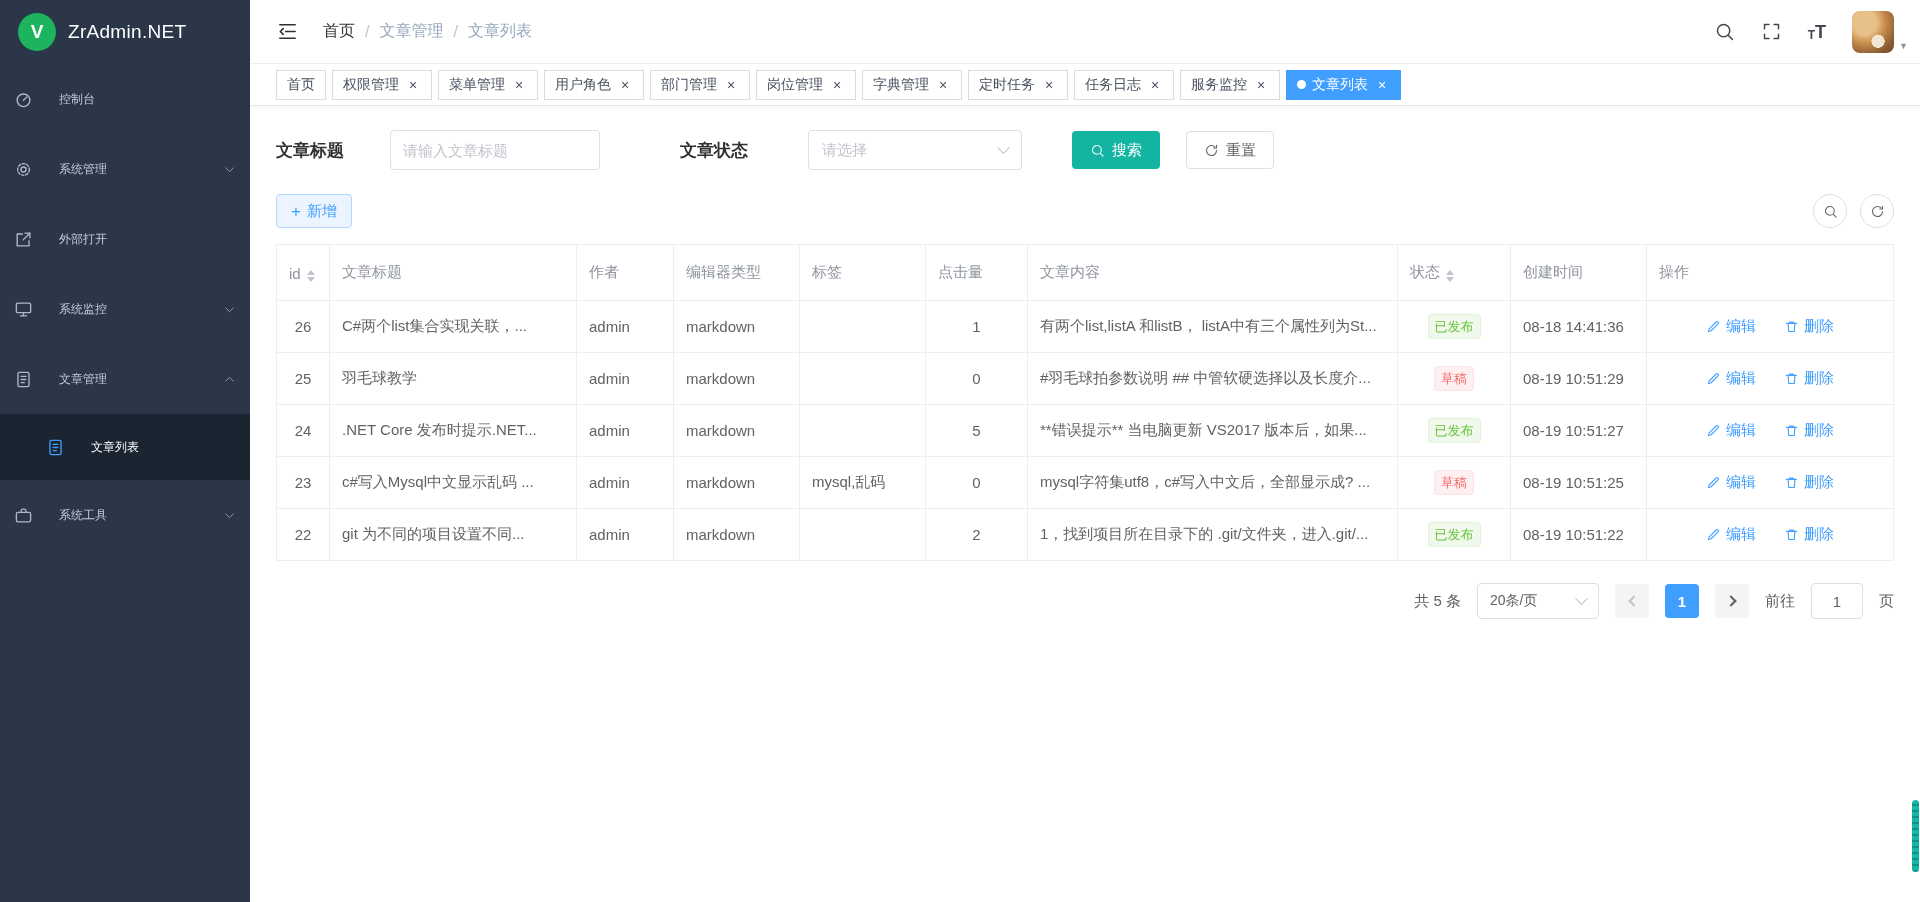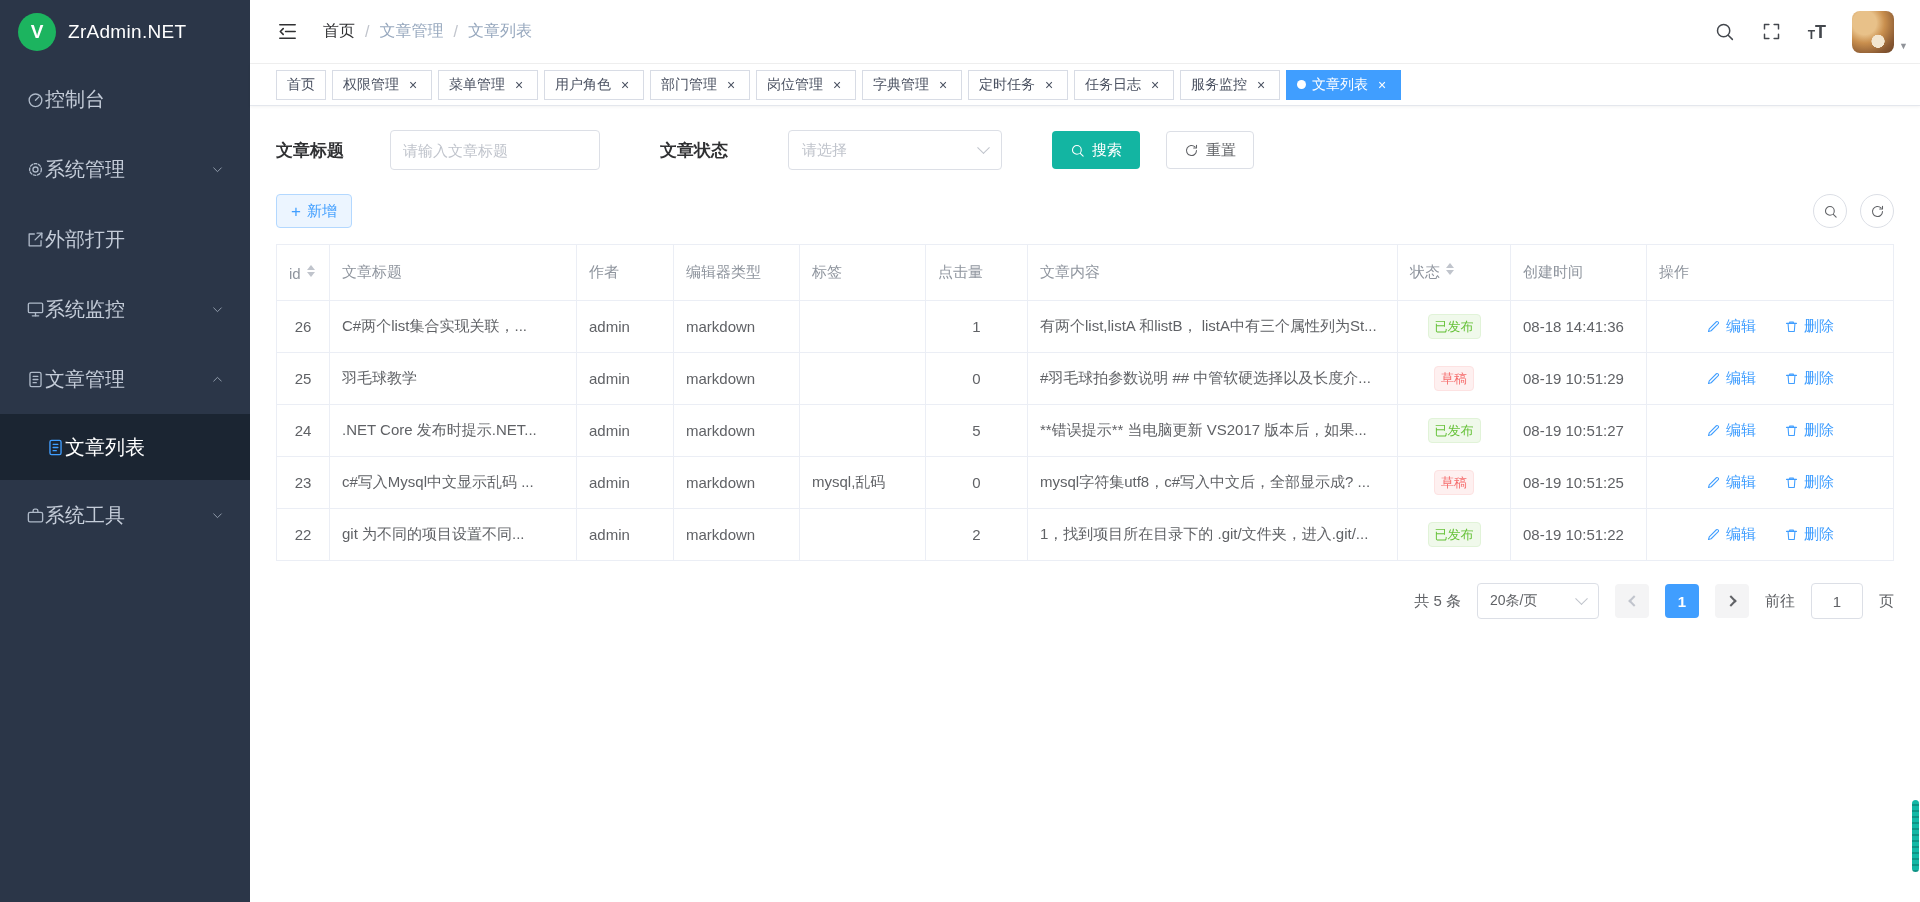--- a/index.html
+++ b/index.html
@@ -7,21 +7,21 @@
   svg{fill:none;stroke:currentColor;stroke-width:1.7;stroke-linecap:round;stroke-linejoin:round;width:100%;height:100%;display:block}
 
   .app{display:flex;width:1920px;height:902px;position:relative;background:#fff}
 
   
   .sidebar{width:250px;flex-shrink:0;background:#2b3648;display:flex;flex-direction:column}
   .logo{height:64px;display:flex;align-items:center;gap:12px;padding:0 18px;cursor:pointer}
   .logo-circle{width:38px;height:38px;border-radius:50%;background:#1cb45f;color:#fff;font-weight:bold;font-size:19px;display:flex;align-items:center;justify-content:center;flex-shrink:0}
   .logo-text{color:#fff;font-size:19px;font-weight:400;letter-spacing:.3px}
   .menu{display:flex;flex-direction:column}
-  .menu-item{height:70px;display:flex;align-items:center;gap:0;padding:0 26px;color:#c4ccd8;font-size:20px;cursor:pointer}
+  .menu-item{height:70px;display:flex;align-items:center;gap:26px;padding:0 14px;color:#c4ccd8;font-size:12px;cursor:pointer}
   .mi-icon{width:19px;height:19px;display:flex;color:#aeb9c8;flex-shrink:0}
   .mi-arrow{margin-left:auto;width:13px;height:13px;color:#99a4b3;display:flex}
   .mi-arrow.up{transform:rotate(180deg)}
   .menu-item.sub{padding-left:46px;height:66px;background:#232e3e}
   .menu-item.active{background:#1b2532;color:#fff}
   .menu-item.active .mi-icon{color:#409eff}
 
   
   .main{flex:1;display:flex;flex-direction:column;min-width:0}
 
@@ -51,42 +51,42 @@
   .tab-dot{width:9px;height:9px;border-radius:50%;background:#fff;display:inline-block}
   .tab.active{background:#409eff;border-color:#409eff;color:#fff}
 
   
   .content{flex:1;padding:24px 26px;position:relative;overflow:hidden}
 
   .filter-row{display:flex;align-items:center}
   .f-label{font-size:17px;font-weight:700;color:#303133}
   .text-input{width:210px;height:40px;border:1px solid #dcdfe6;border-radius:4px;padding:0 12px;font-size:15px;color:#606266;outline:none;margin-left:46px;font-family:inherit}
   .text-input::placeholder{color:#c0c4cc}
-  .f-label.second{margin-left:60px}
+  .f-label.second{margin-left:80px}
   .select{width:214px;height:40px;border:1px solid #dcdfe6;border-radius:4px;display:flex;align-items:center;justify-content:space-between;padding:0 13px;color:#c0c4cc;font-size:15px;cursor:pointer;margin-left:60px;background:#fff}
   .chev-down{width:9px;height:9px;border-right:1.7px solid #c0c4cc;border-bottom:1.7px solid #c0c4cc;transform:rotate(45deg) translate(-2px,-2px);flex-shrink:0}
   .btn{height:38px;border-radius:4px;display:inline-flex;align-items:center;gap:7px;padding:0 17px;font-size:15px;cursor:pointer;border:1px solid transparent;background:#fff;font-family:inherit}
   .btn .b-icon{width:15px;height:15px;display:flex}
   .btn-search{background:#13b5a2;color:#fff;margin-left:50px}
   .btn-reset{border-color:#dcdfe6;color:#606266;margin-left:26px}
 
   .toolbar-row{display:flex;align-items:flex-end;margin-top:24px}
   .btn-add{height:34px;background:#ecf5ff;border:1px solid #b3d8ff;color:#409eff;padding:0 14px;font-size:15px;border-radius:4px;display:inline-flex;align-items:center;gap:6px;cursor:pointer}
   .plus-icon::before{content:"+";font-size:17px;line-height:1}
   .circle-btns{margin-left:auto;display:flex;gap:13px}
   .circle-btn{width:34px;height:34px;border-radius:50%;border:1px solid #dcdfe6;display:flex;align-items:center;justify-content:center;color:#606266;background:#fff;cursor:pointer}
   .circle-btn .b-icon{width:15px;height:15px;display:flex}
 
   
   .data-table{width:100%;border-collapse:collapse;table-layout:fixed;margin-top:16px}
   .data-table th,.data-table td{border:1px solid #ebeef5;font-size:15px;padding:0 12px;white-space:nowrap;overflow:hidden}
   .data-table th{height:56px;color:#8f959e;font-weight:500;text-align:left;background:#fff}
   .data-table td{height:52px;color:#606266}
   .col-center{text-align:center}
-  .th-wrap{display:inline-flex;align-items:flex-start;vertical-align:middle}
+  .th-wrap{display:inline-flex;align-items:flex-end;vertical-align:middle}
   .sort-caret{display:inline-flex;flex-direction:column;gap:2px;margin-left:6px;cursor:pointer}
   .sort-caret i{width:0;height:0;border-left:4px solid transparent;border-right:4px solid transparent;display:block}
   .sort-caret .up{border-bottom:5px solid #c0c4cc}
   .sort-caret .down{border-top:5px solid #c0c4cc}
   .badge{display:inline-block;padding:5px 6px;font-size:13px;border-radius:4px;line-height:1}
   .badge[data-status="published"]{color:#67c23a;background:#f0f9eb;border:1px solid #e1f3d8}
   .badge[data-status="draft"]{color:#f56c6c;background:#fef0f0;border:1px solid #fde2e2}
   .op-link{color:#409eff;display:inline-flex;align-items:center;gap:5px;cursor:pointer;text-decoration:none}
   .op-icon{width:15px;height:15px;display:flex}
   .ops .op-link + .op-link{margin-left:24px}

